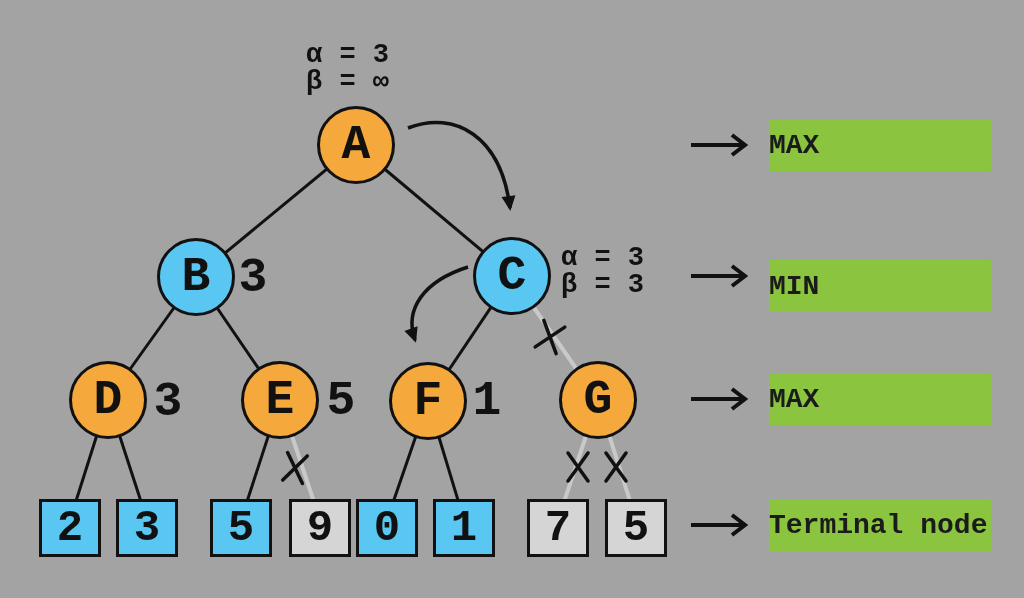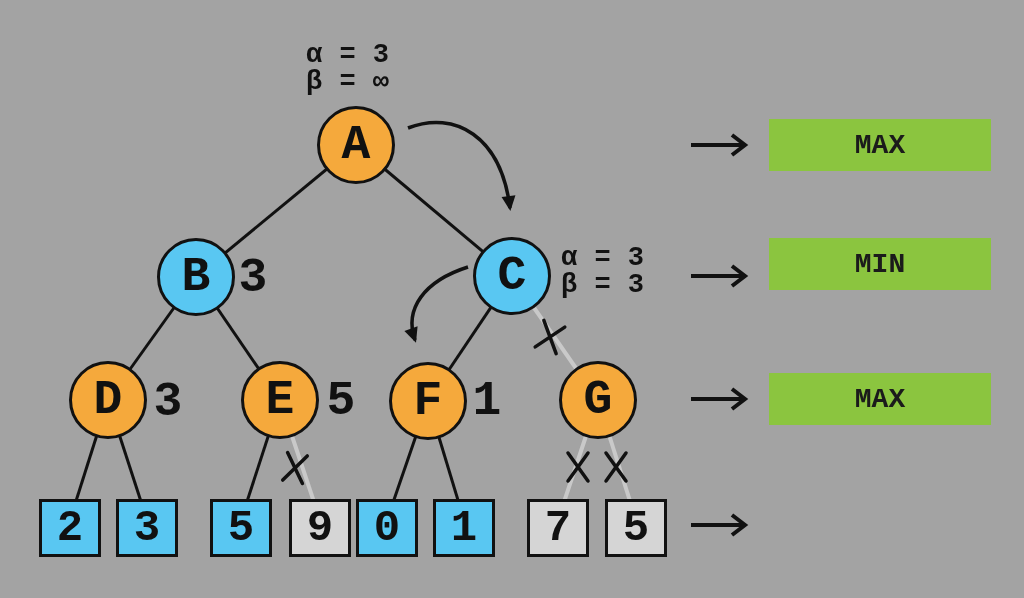--- a/index.html
+++ b/index.html
@@ -38,21 +38,21 @@
     position:absolute;top:499px;width:62px;height:58px;box-sizing:border-box;
     background:var(--terminal-node,#59c7f2);border:3px solid var(--edge,#111);
     display:flex;align-items:center;justify-content:center;
     font-size:44px;font-weight:bold;color:var(--text,#111);
   }
   .terminal.pruned{background:var(--pruned-node,#d5d5d5);}
 
   .legend-box{
     position:absolute;left:769px;width:222px;height:52px;
     background:var(--legend-bg,#8bc53f);
-    display:flex;align-items:center;justify-content:center;
+    display:flex;align-items:center;justify-content:flex-start;
     font-size:28px;font-weight:bold;color:#1b1b1b;
   }
 </style>
 </head>
 <body>
 
 <div class="canvas">
 
   <svg class="layer" width="1024" height="598" viewBox="0 0 1024 598">
     <defs>
@@ -163,20 +163,23 @@
   <div class="terminal pruned" style="left:527px">
     <span>7</span>
     </div>
   <div class="terminal pruned" style="left:605px">
     <span>5</span>
     </div>
 
   <div class="legend-box" style="top:119px">
     <span>MAX</span>
     </div>
-  <div class="legend-box" style="top:238px">
+  <div class="legend-box" style="top:260px">
     <span>MIN</span>
     </div>
   <div class="legend-box" style="top:373px">
     <span>MAX</span>
     </div>
+  <div class="legend-box" style="top:499px">
+    <span>Terminal node</span>
+    </div>
 
 </div>
 
 </body></html>

